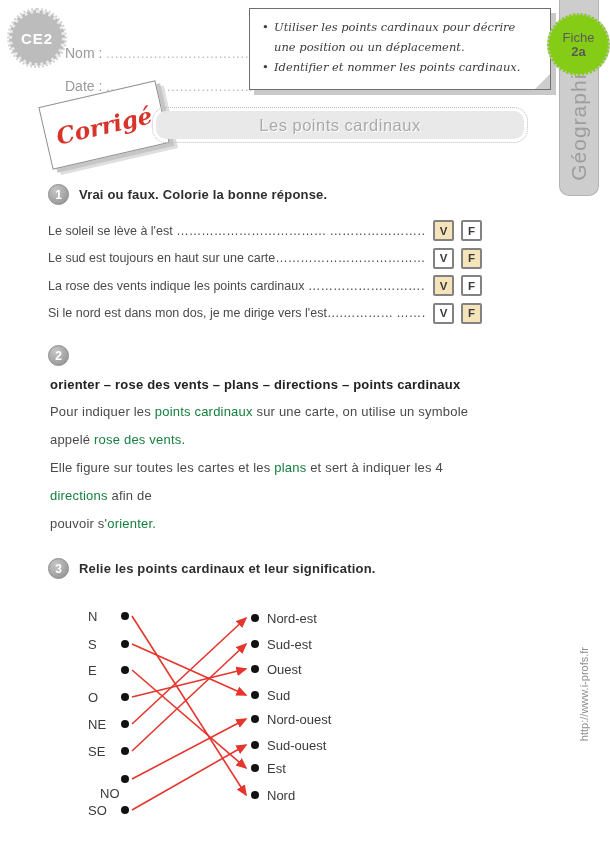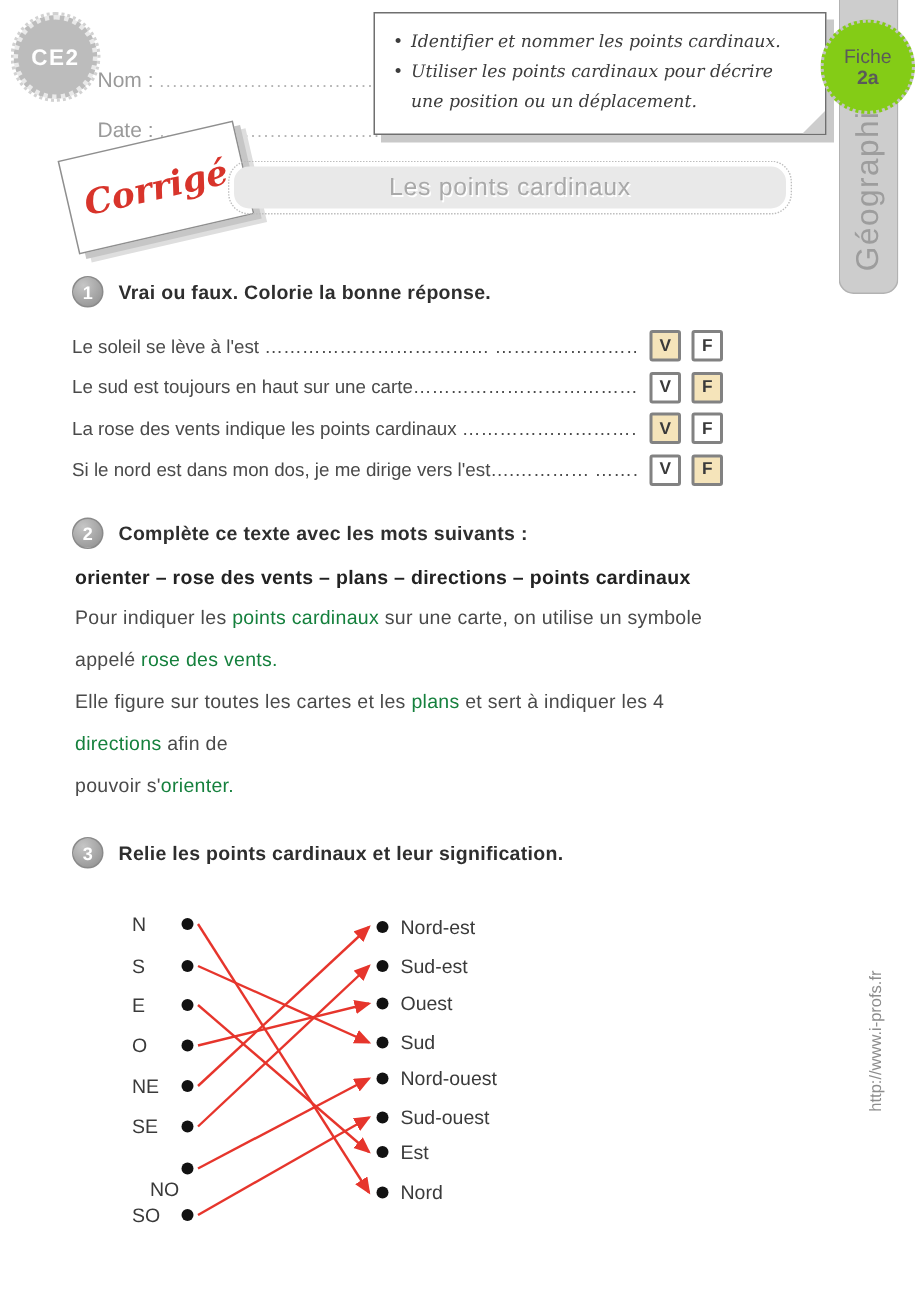--- a/index.html
+++ b/index.html
@@ -91,22 +91,22 @@
     <span>Nom :</span>
     <span class="dots">...........................................</span>
   </div>
   <div class="id-line" id="date-line">
     <span>Date :</span>
     <span class="dots">...........................................</span>
   </div>
 
   <div class="objectives-box">
     <ul>
+      <li>Utiliser les points cardinaux pour décrire une position ou un déplacement.</li>
       <li>Identifier et nommer les points cardinaux.</li>
-      <li>Utiliser les points cardinaux pour décrire une position ou un déplacement.</li>
     </ul>
     <div class="fold"></div>
   </div>
 
   <div class="ribbon-top"></div>
   <div class="ribbon">
     <span>Géographie</span>
   </div>
   <div class="fiche-badge">
     <span class="f-lbl">Fiche</span>
@@ -146,21 +146,20 @@
             <span class="stmt">Si le nord est dans mon dos, je me dirige vers l'est….………… ………………………</span>
             <span class="vf-box">V</span>
             <span class="vf-box hl">F</span>
           </div>
         </div>
     </div>
 
     <div id="sec2">
       <div class="sec-head">
         <span class="num-circle">2</span>
-        <span class="sec-title">Complète ce texte avec les mots suivants :</span>
       </div>
       <div class="word-bank">orienter – rose des vents – plans – directions – points cardinaux</div>
       <div id="fill-lines">
           <div class="fill-line"><span>Pour indiquer les </span><span class="red">points cardinaux</span><span> sur une carte, on utilise un symbole appelé </span><span class="red">rose des vents.</span></div>
           <div class="fill-line"><span>Elle figure sur toutes les cartes et les </span><span class="red">plans</span><span> et sert à indiquer les 4 </span><span class="red">directions</span><span> afin de</span></div>
           <div class="fill-line"><span>pouvoir s'</span><span class="red">orienter.</span></div>
         </div>
     </div>
 
     <div id="sec3">

